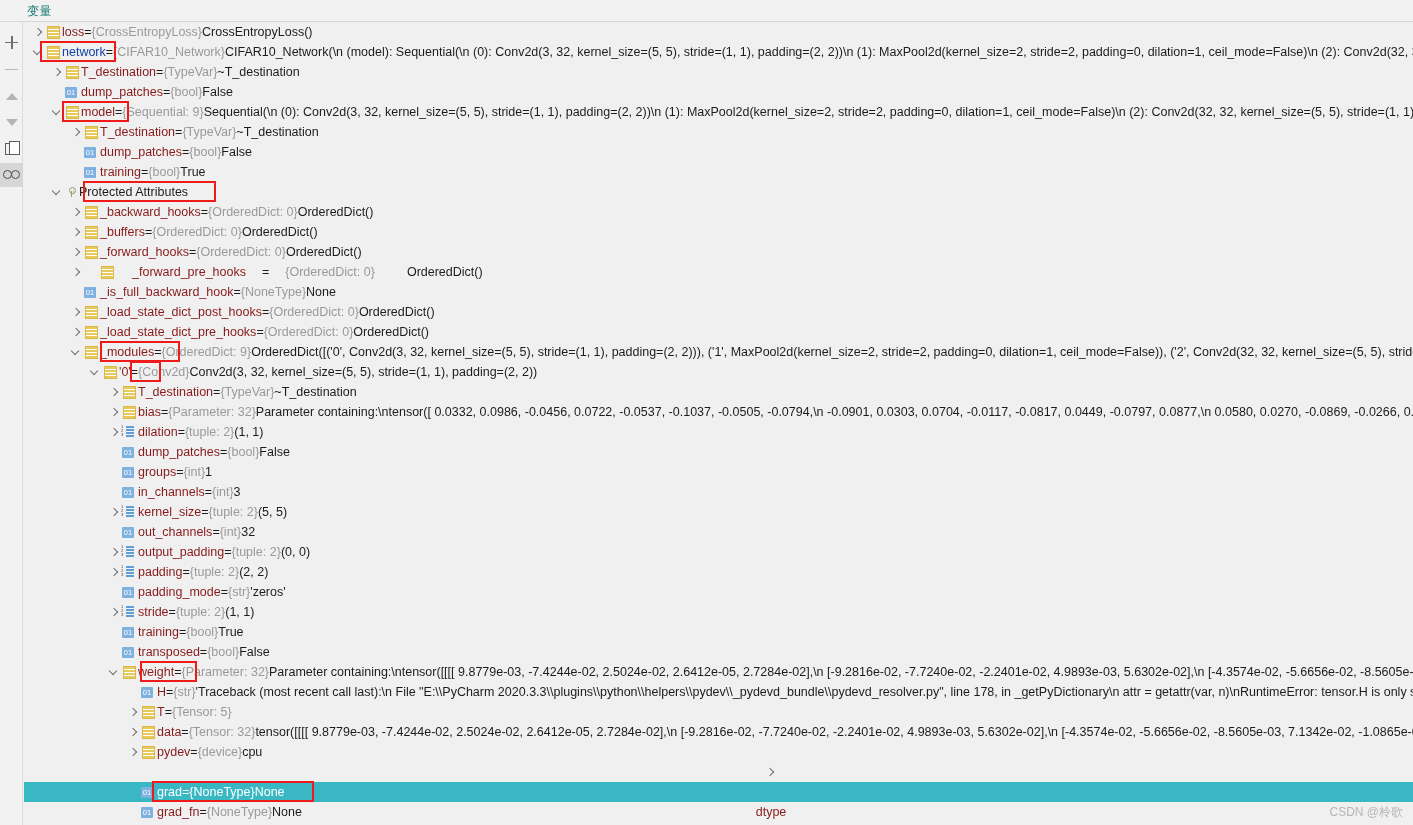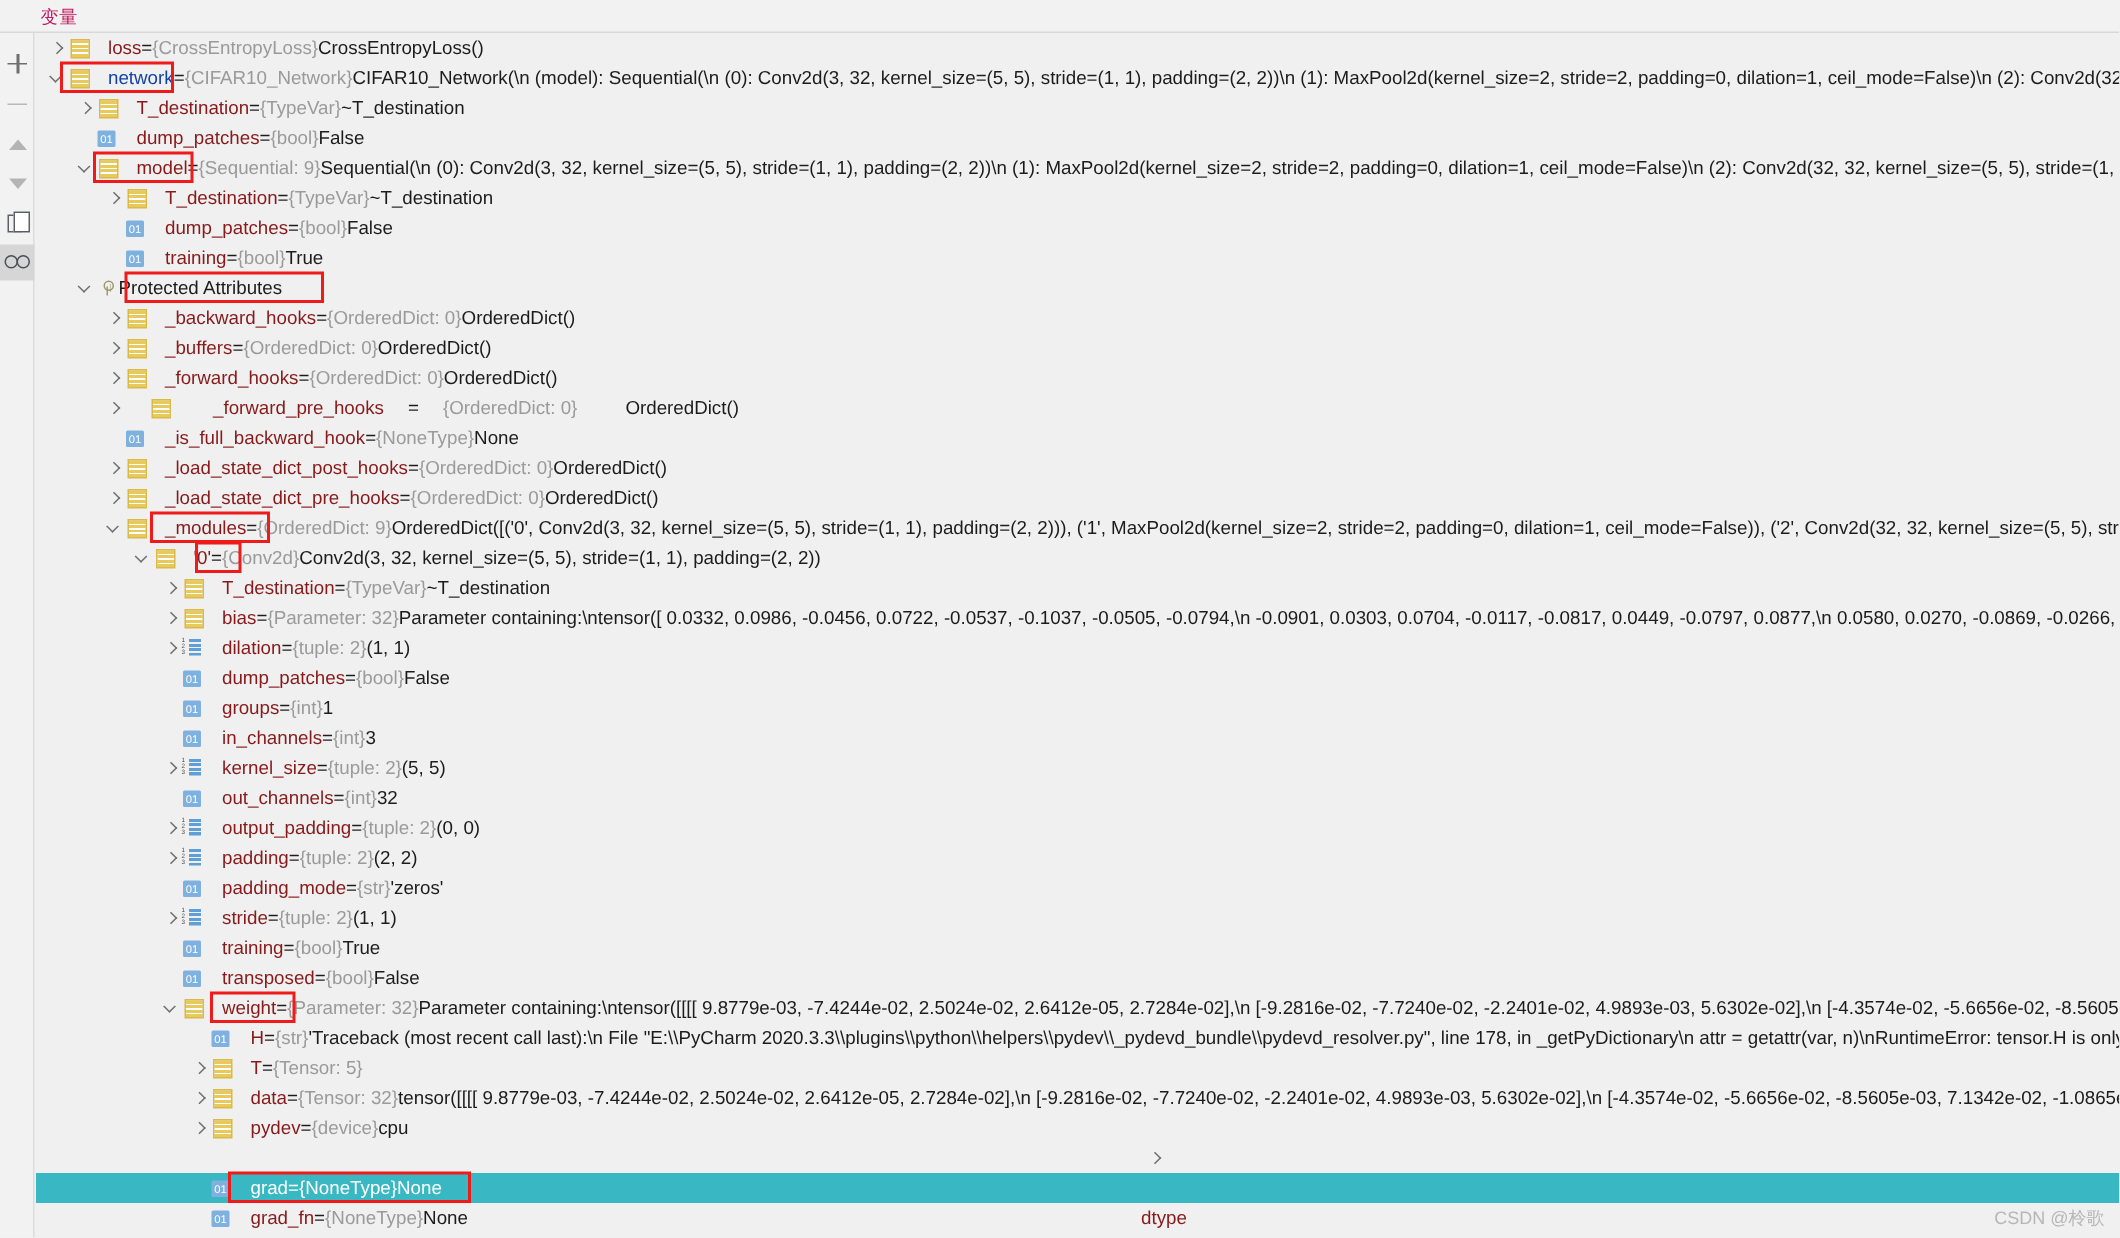--- a/index.html
+++ b/index.html
@@ -19,21 +19,21 @@
 
   
   .titlebar {
     position: absolute; top: 0; left: 0;
     width: 1413px; height: 22px;
     background: #f2f2f2;
     border-bottom: 1px solid #d8d8d8;
   }
   .titlebar .tab-label {
     position: absolute; left: 27px; top: 3px;
-    font-size: 12px; color: #be185d;
+    font-size: 12px; color: #0f766e;
     letter-spacing: 0.5px;
   }
 
   
   .toolstrip {
     position: absolute; left: 0; top: 22px;
     width: 23px; height: 803px;
     background: #f2f2f2;
     border-right: 1px solid #dcdcdc;
   }
@@ -169,21 +169,21 @@
   .ico-key::before {
     content:""; position:absolute; left:5px; top:4.5px;
     width:5px; height:5px; border:1.4px solid #9a9a6a; border-radius:50%;
   }
   .ico-key::after {
     content:""; position:absolute; left:7px; top:9px;
     width:1.4px; height:6px; background:#9a9a6a;
     box-shadow: 2px -2px 0 -0.3px #9a9a6a;
   }
 
-  .vname { color:#871a1a; padding-left:12px; }
+  .vname { color:#871a1a; padding-left:2px; }
   .vname.blue { color:#1443a8; }
   .veq { color:#1c1c1c; }
   .vtype { color:#9a9a9a; }
   .vval { color:#1c1c1c; }
   .plain { color:#1c1c1c; }
 
   
   .hl {
     position: absolute;
     border: 2.2px solid #ef1b1b;

